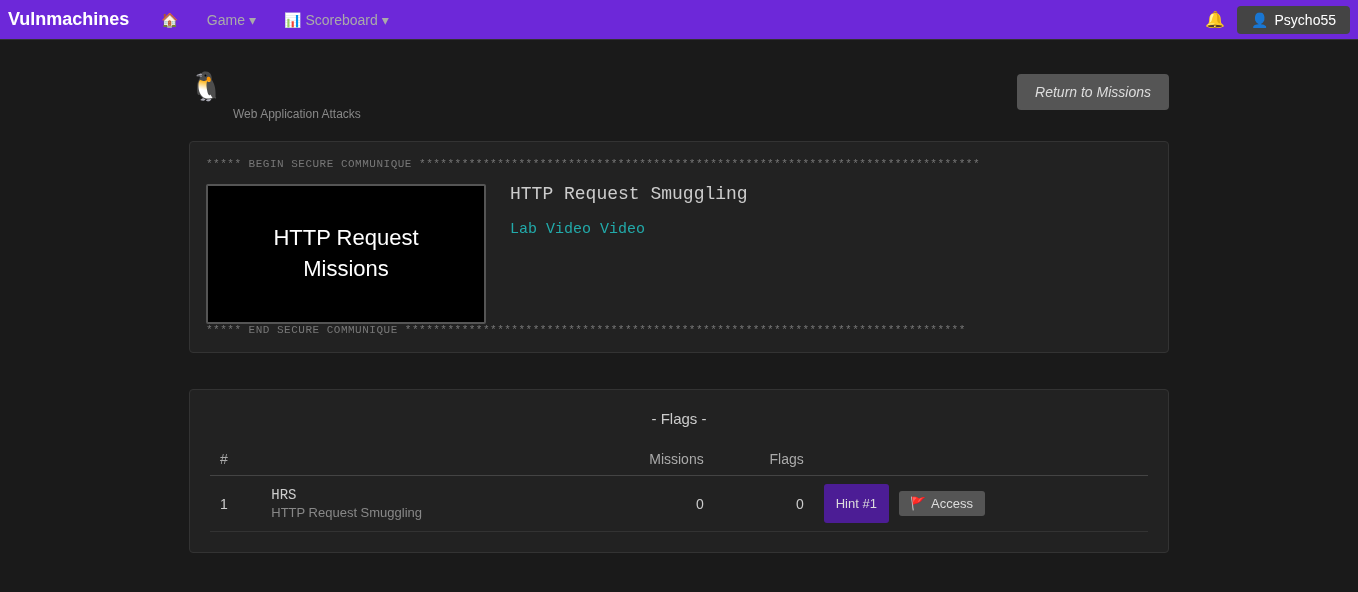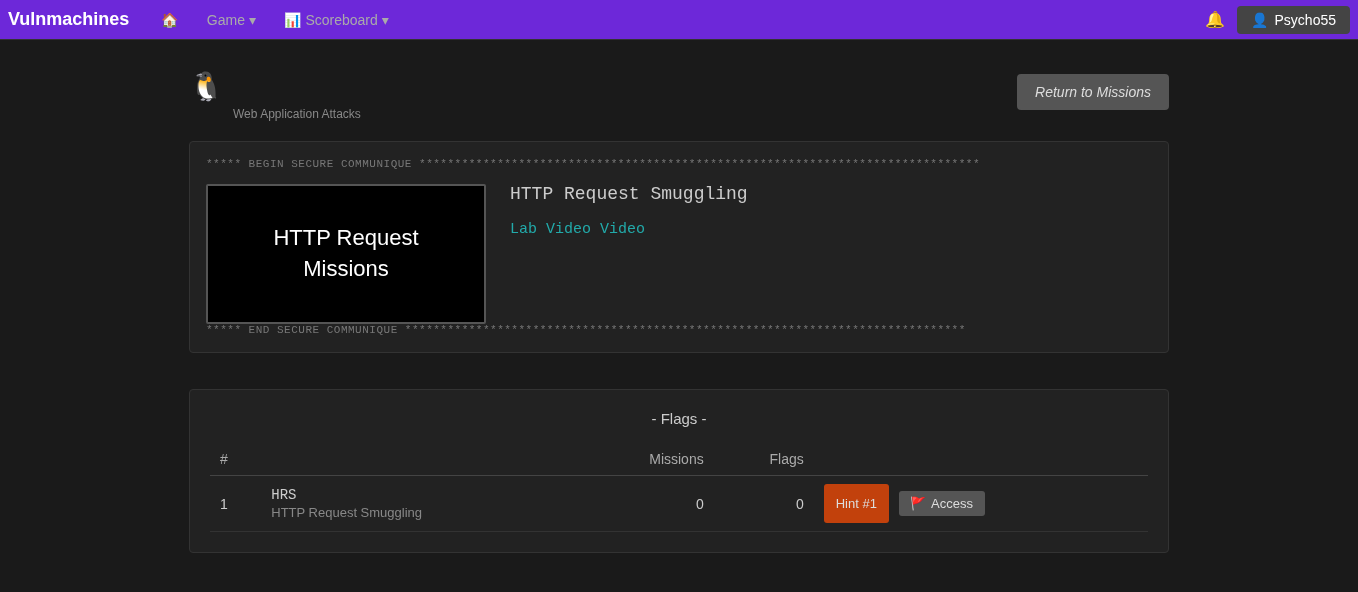--- a/index.html
+++ b/index.html
@@ -199,21 +199,21 @@
     .flags-table th.right { text-align: right; }
     .flags-table td {
       padding: 8px 10px;
       border-bottom: 1px solid #333;
       color: #ccc;
     }
     .flags-table td.right { text-align: right; }
     .flag-name-col { color: #ccc; font-family: Liberation Mono, monospace; }
     .flag-desc { color: #888; font-size: 13px; padding-top: 2px; }
     .hint-btn {
-      background: #c2410c;
+      background: #4c1d95;
       color: #ddd;
       border: none;
       padding: 12px 12px;
       border-radius: 3px;
       cursor: pointer;
       font-size: 13px;
       margin-right: 6px;
     }
     .submit-btn {
       background: #555;

